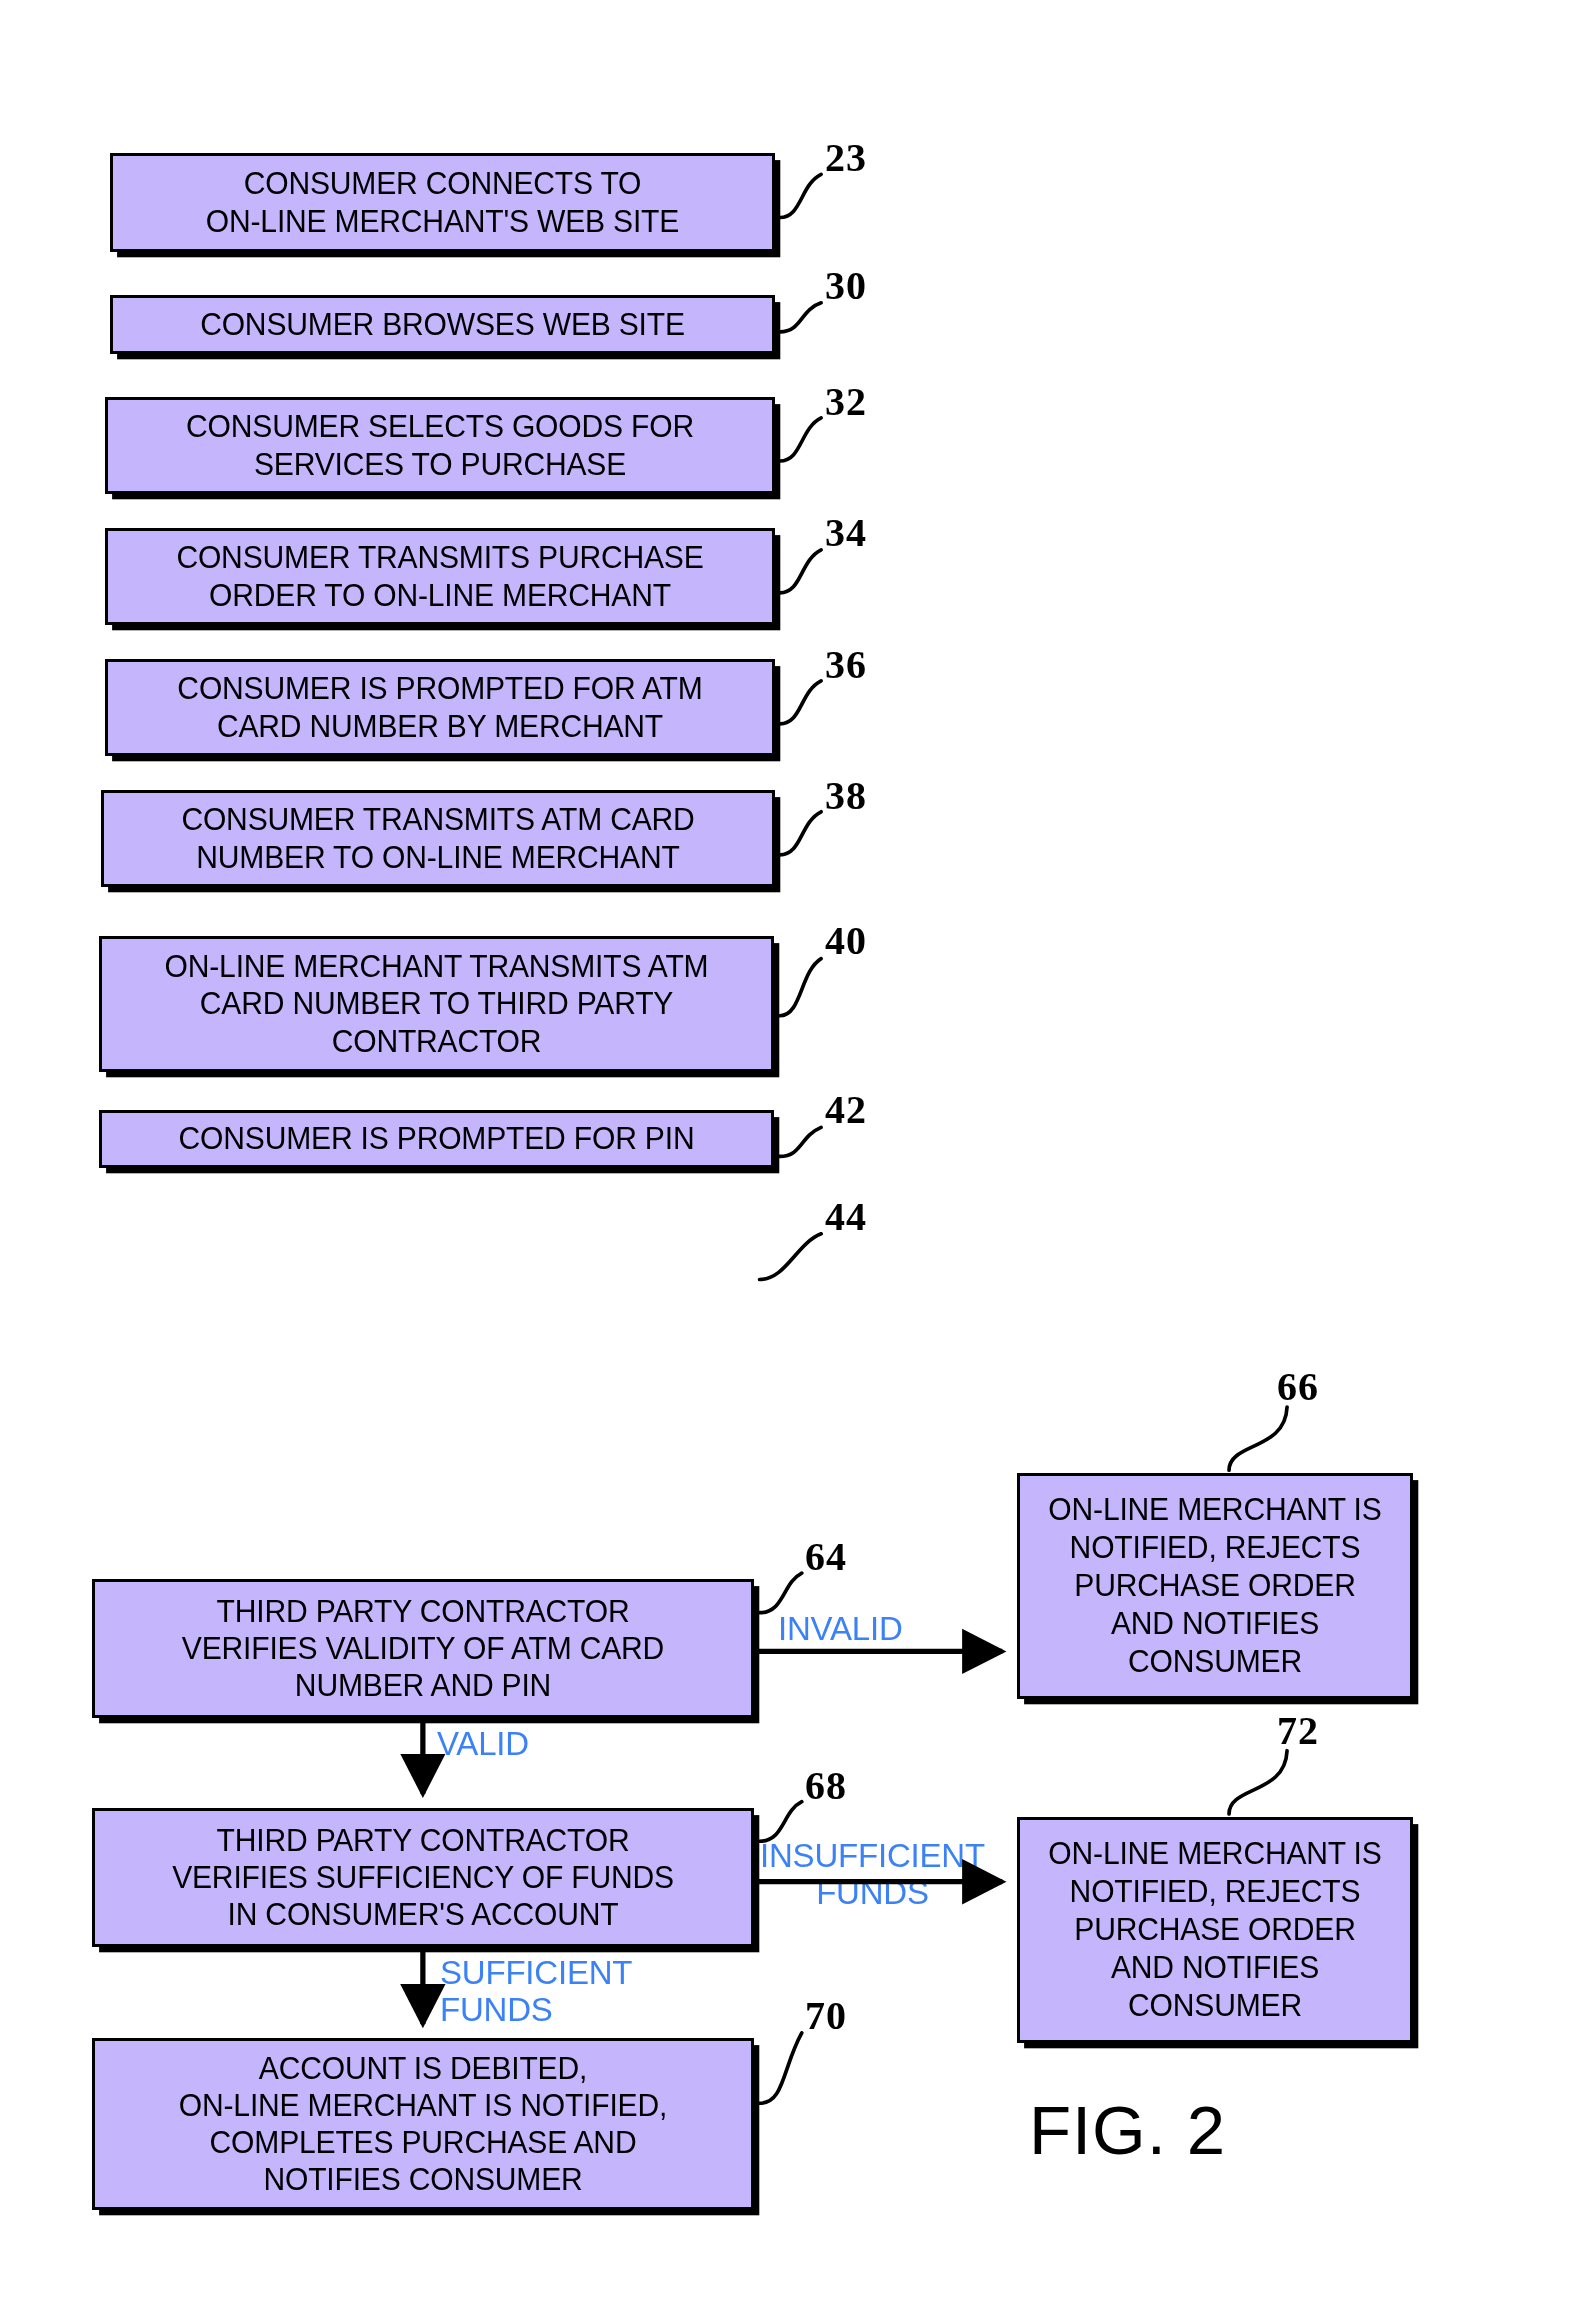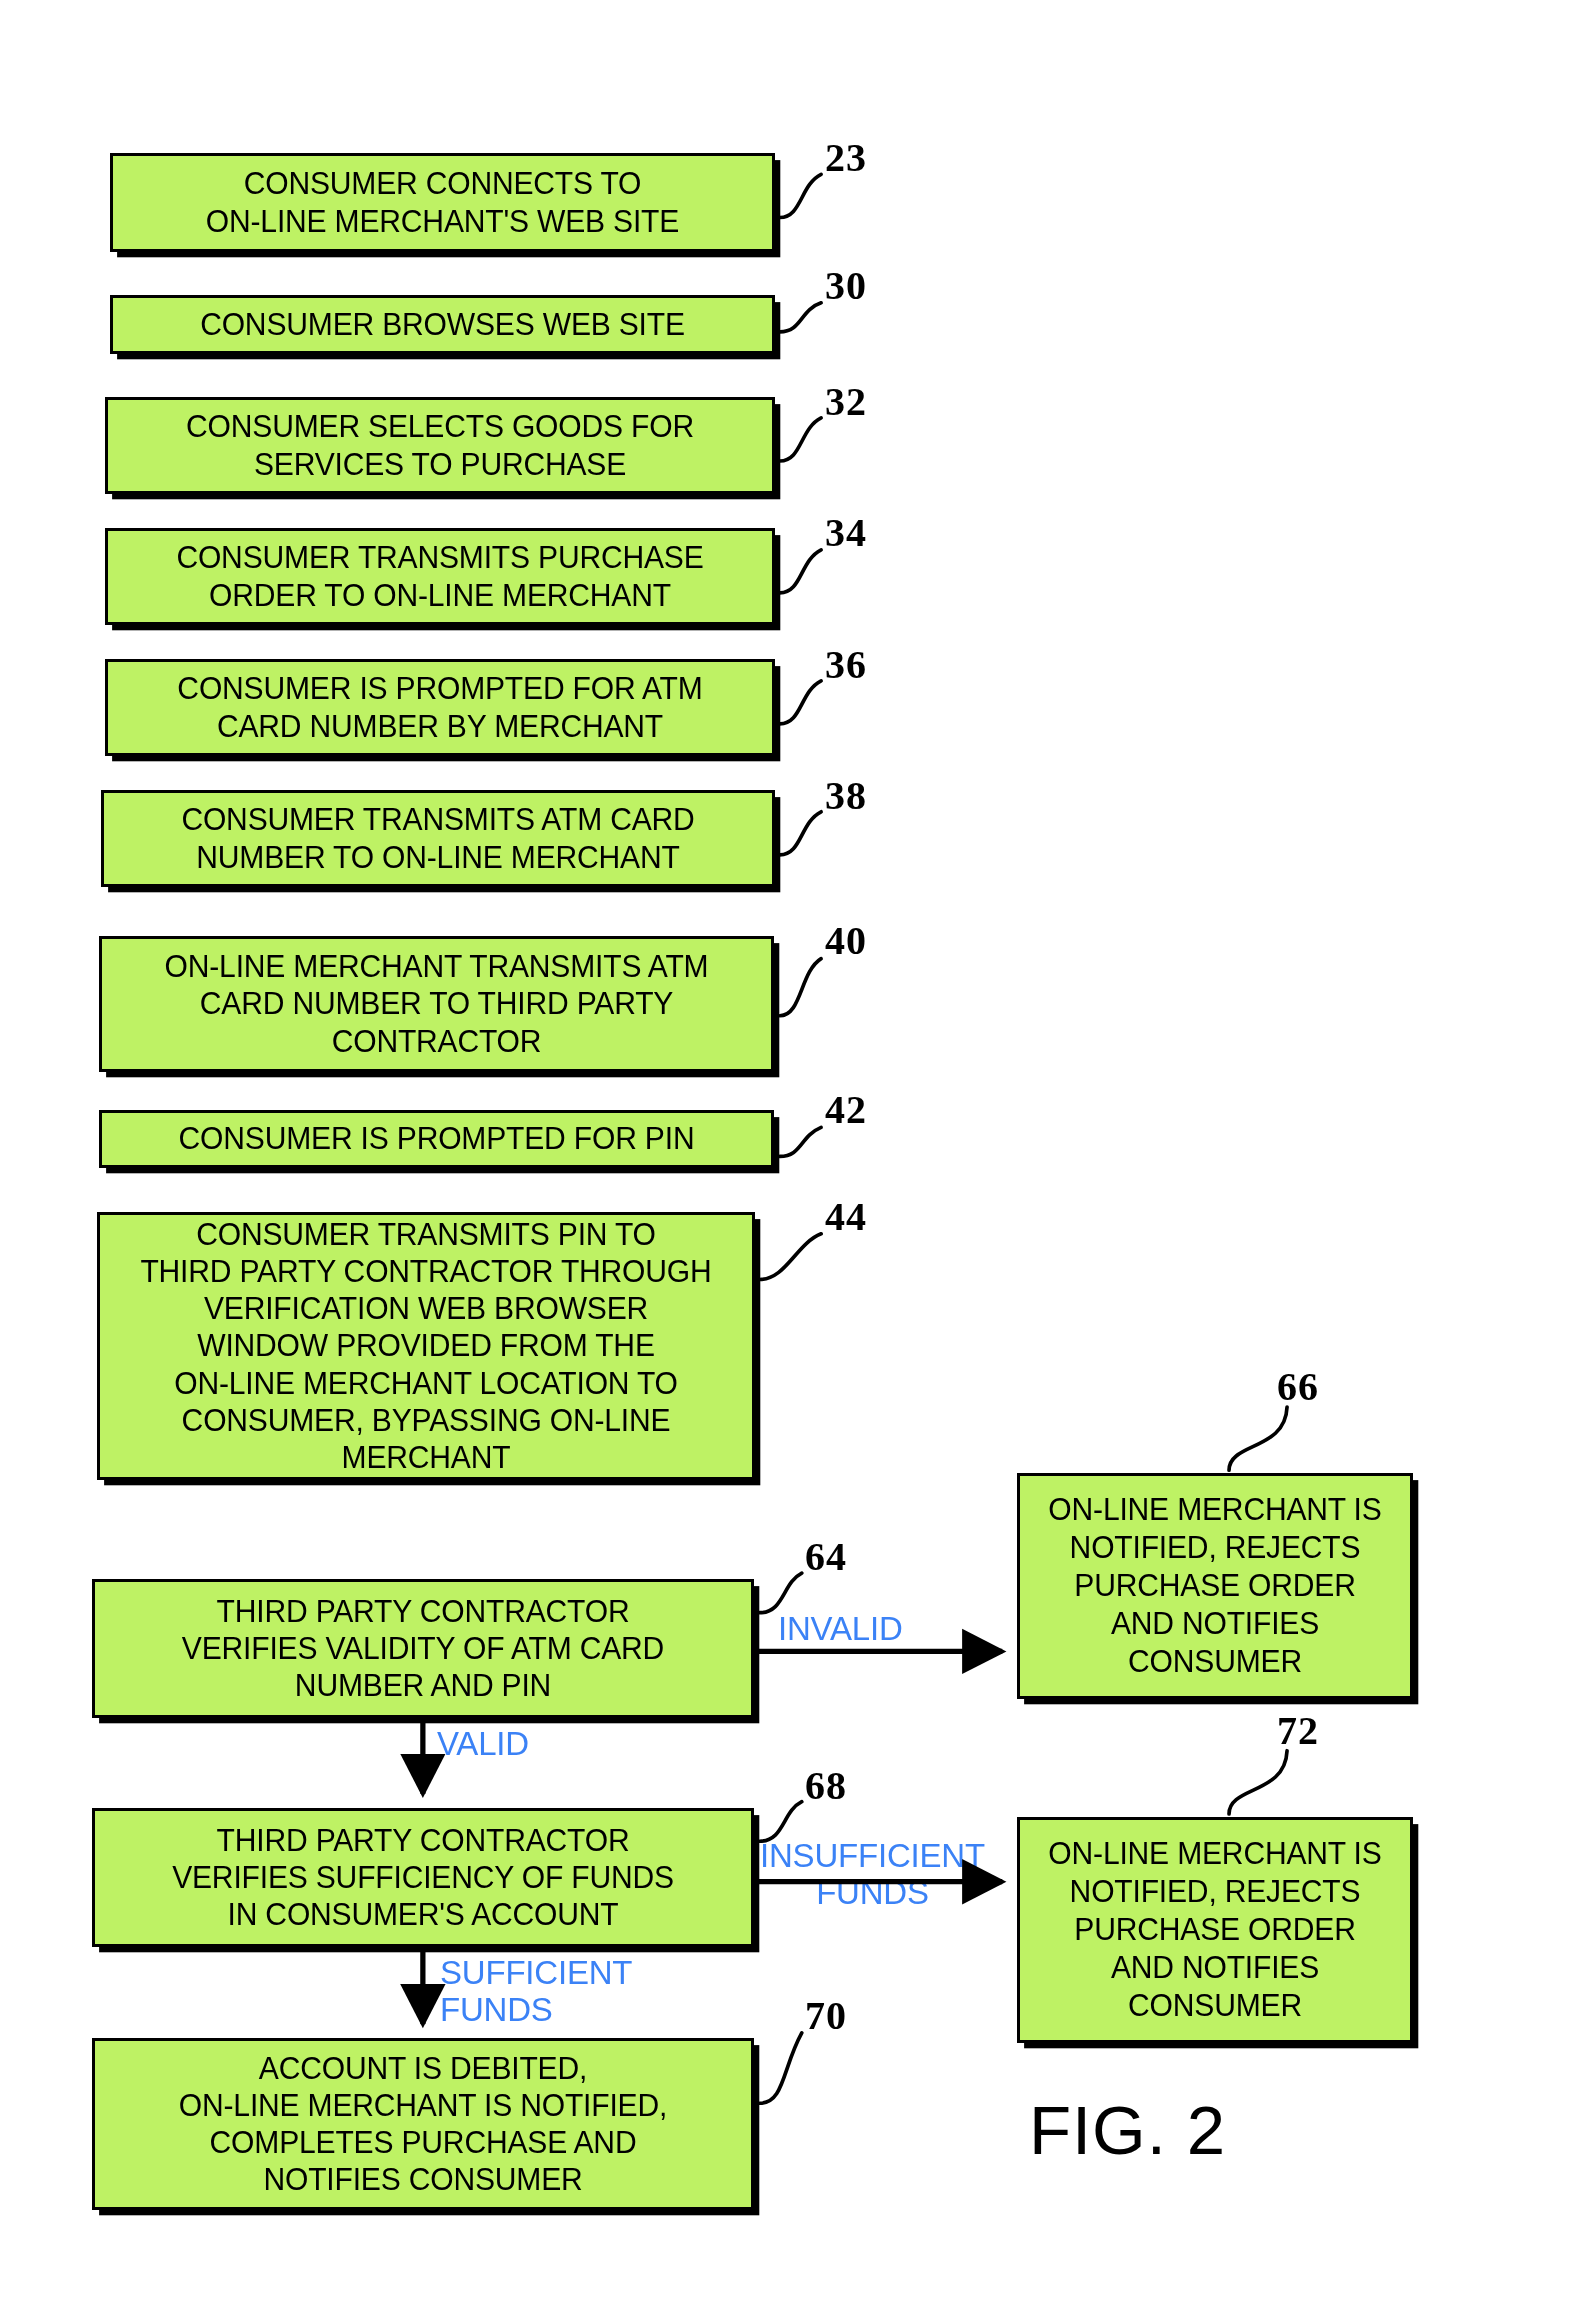--- a/index.html
+++ b/index.html
@@ -17,21 +17,21 @@
     width: 1593px;
     height: 2319px;
     background: #ffffff;
     overflow: hidden;
   }
 
   
   .pbox {
     position: absolute;
     box-sizing: border-box;
-    background: #bef264;
+    background: #c4b5fd;
     border: 3.5px solid #000000;
     box-shadow: 6.2px 6.2px 0 -0.9px #000000;
     display: flex;
     align-items: center;
     justify-content: center;
     text-align: center;
   }
   .pbox .txt {
     display: block;
     width: 100%;
@@ -129,29 +129,20 @@
   <div class="pbox" style="left:99px; top:936px; width:675px; height:136px;">
     <span class="txt">ON-LINE MERCHANT TRANSMITS ATM
 CARD NUMBER TO THIRD PARTY
 CONTRACTOR</span>
   </div>
 
   <div class="pbox" style="left:99px; top:1110px; width:675px; height:58px;">
     <span class="txt">CONSUMER IS PROMPTED FOR PIN</span>
   </div>
 
-  <div class="pbox" style="left:97px; top:1212px; width:658px; height:268px;">
-    <span class="txt">CONSUMER TRANSMITS PIN TO
-THIRD PARTY CONTRACTOR THROUGH
-VERIFICATION WEB BROWSER
-WINDOW PROVIDED FROM THE
-ON-LINE MERCHANT LOCATION TO
-CONSUMER, BYPASSING ON-LINE
-MERCHANT</span>
-  </div>
 
   <div class="pbox" style="left:92px; top:1579px; width:662px; height:139px;">
     <span class="txt">THIRD PARTY CONTRACTOR
 VERIFIES VALIDITY OF ATM CARD
 NUMBER AND PIN</span>
   </div>
 
   <div class="pbox" style="left:92px; top:1808px; width:662px; height:139px;">
     <span class="txt">THIRD PARTY CONTRACTOR
 VERIFIES SUFFICIENCY OF FUNDS

